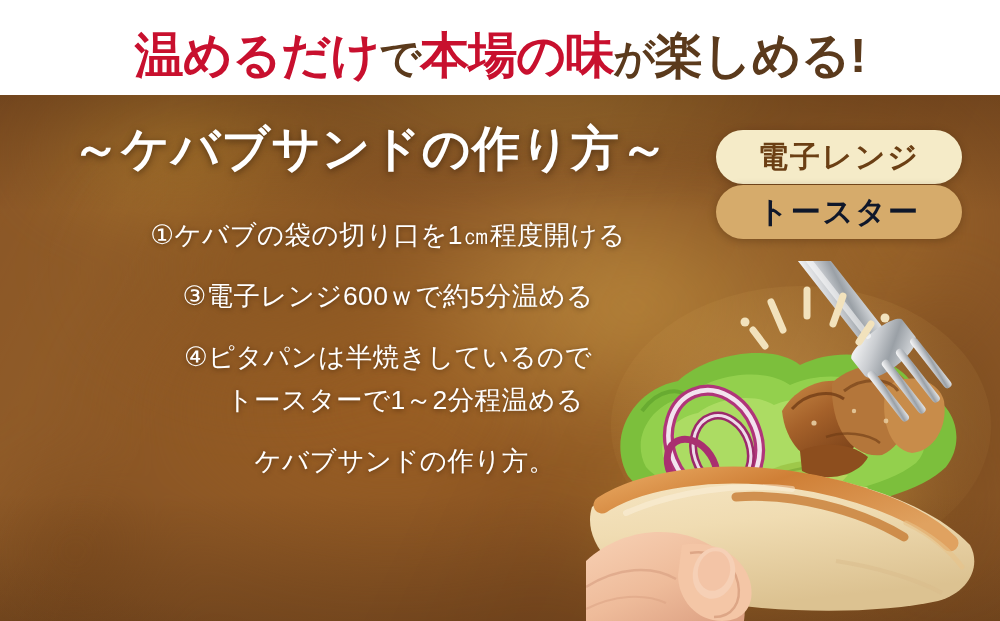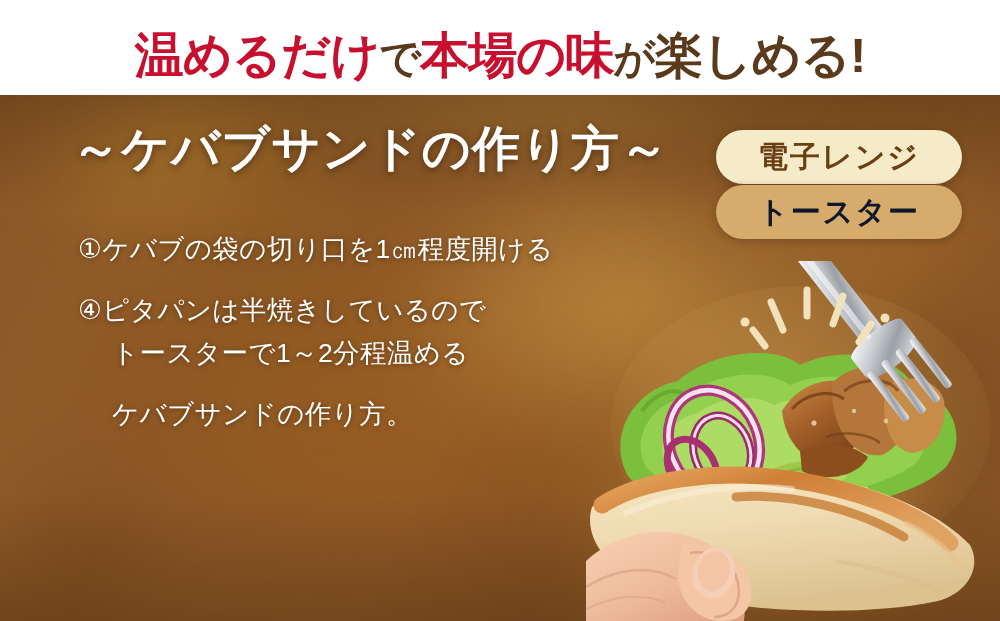--- a/index.html
+++ b/index.html
@@ -91,21 +91,21 @@
           display:flex;flex-direction:column;gap:1px;align-items:flex-end;}
   .badge{
     width:246px;height:54px;border-radius:27px;
     display:flex;align-items:center;justify-content:center;
     font-weight:bold;font-size:30px;letter-spacing:2px;
     color:#6b3f14;
     box-shadow:0 2px 8px rgba(40,20,6,.28);
   }
 
   
-  .steps{position:absolute;left:78px;top:232px;z-index:25;width:620px;}
+  .steps{position:absolute;left:78px;top:218px;z-index:25;width:620px;text-align:center;}
   .step{
     color:#ffffff;
     font-size:26.5px;
     font-weight:500;
     letter-spacing:.4px;
     line-height:1.32;
     margin-bottom:26px;
     white-space:nowrap;
     text-shadow:0 1px 5px rgba(45,22,6,.55);
   }
@@ -268,20 +268,23 @@
     <div class="badge" style="background:#d6ab6b;color:#0f172a;">
       <span>トースター</span>
     </div>
   </div>
 
   <div class="steps">
     <div class="step">
       <span>①ケバブの袋の切り口を1㎝程度開ける</span>
     </div>
     <div class="step">
+      <span>③電子レンジ600ｗで約5分温める</span>
+    </div>
+    <div class="step">
       <span>④ピタパンは半焼きしているので</span>
       <span class="sub">トースターで1～2分程温める</span>
     </div>
     <div class="step">
       <span class="sub">ケバブサンドの作り方。</span>
     </div>
   </div>
 
   <div class="header">
     <div class="headline">

